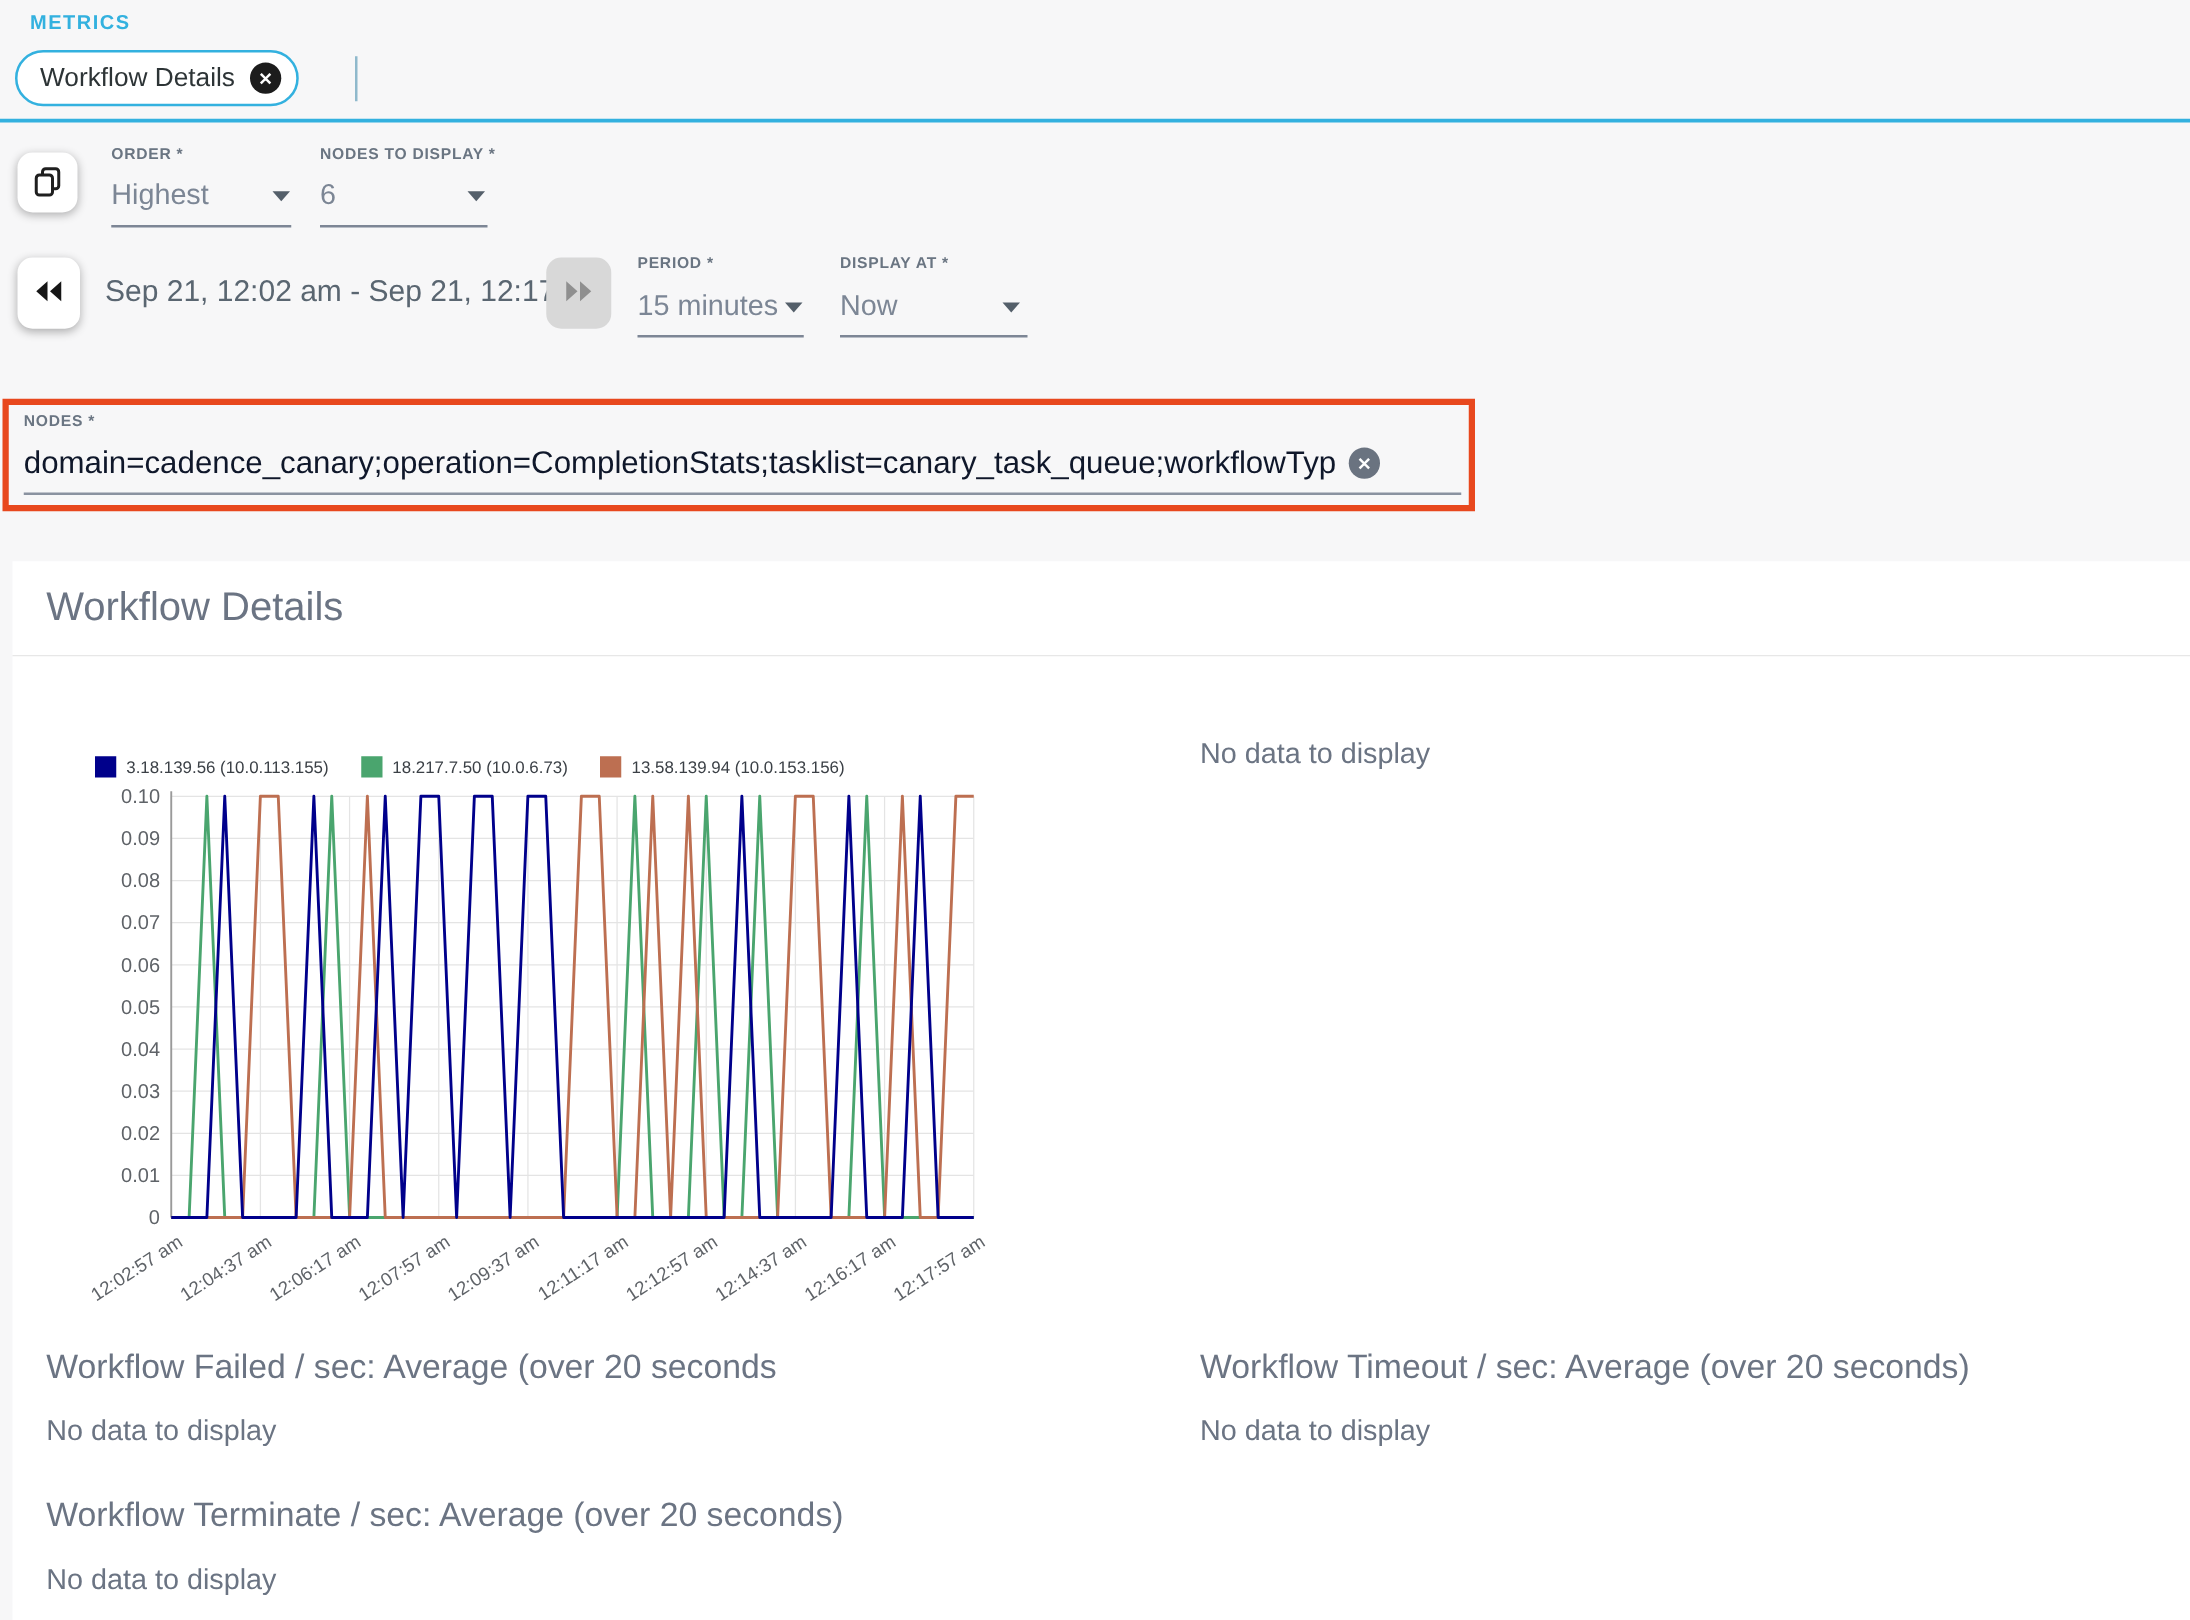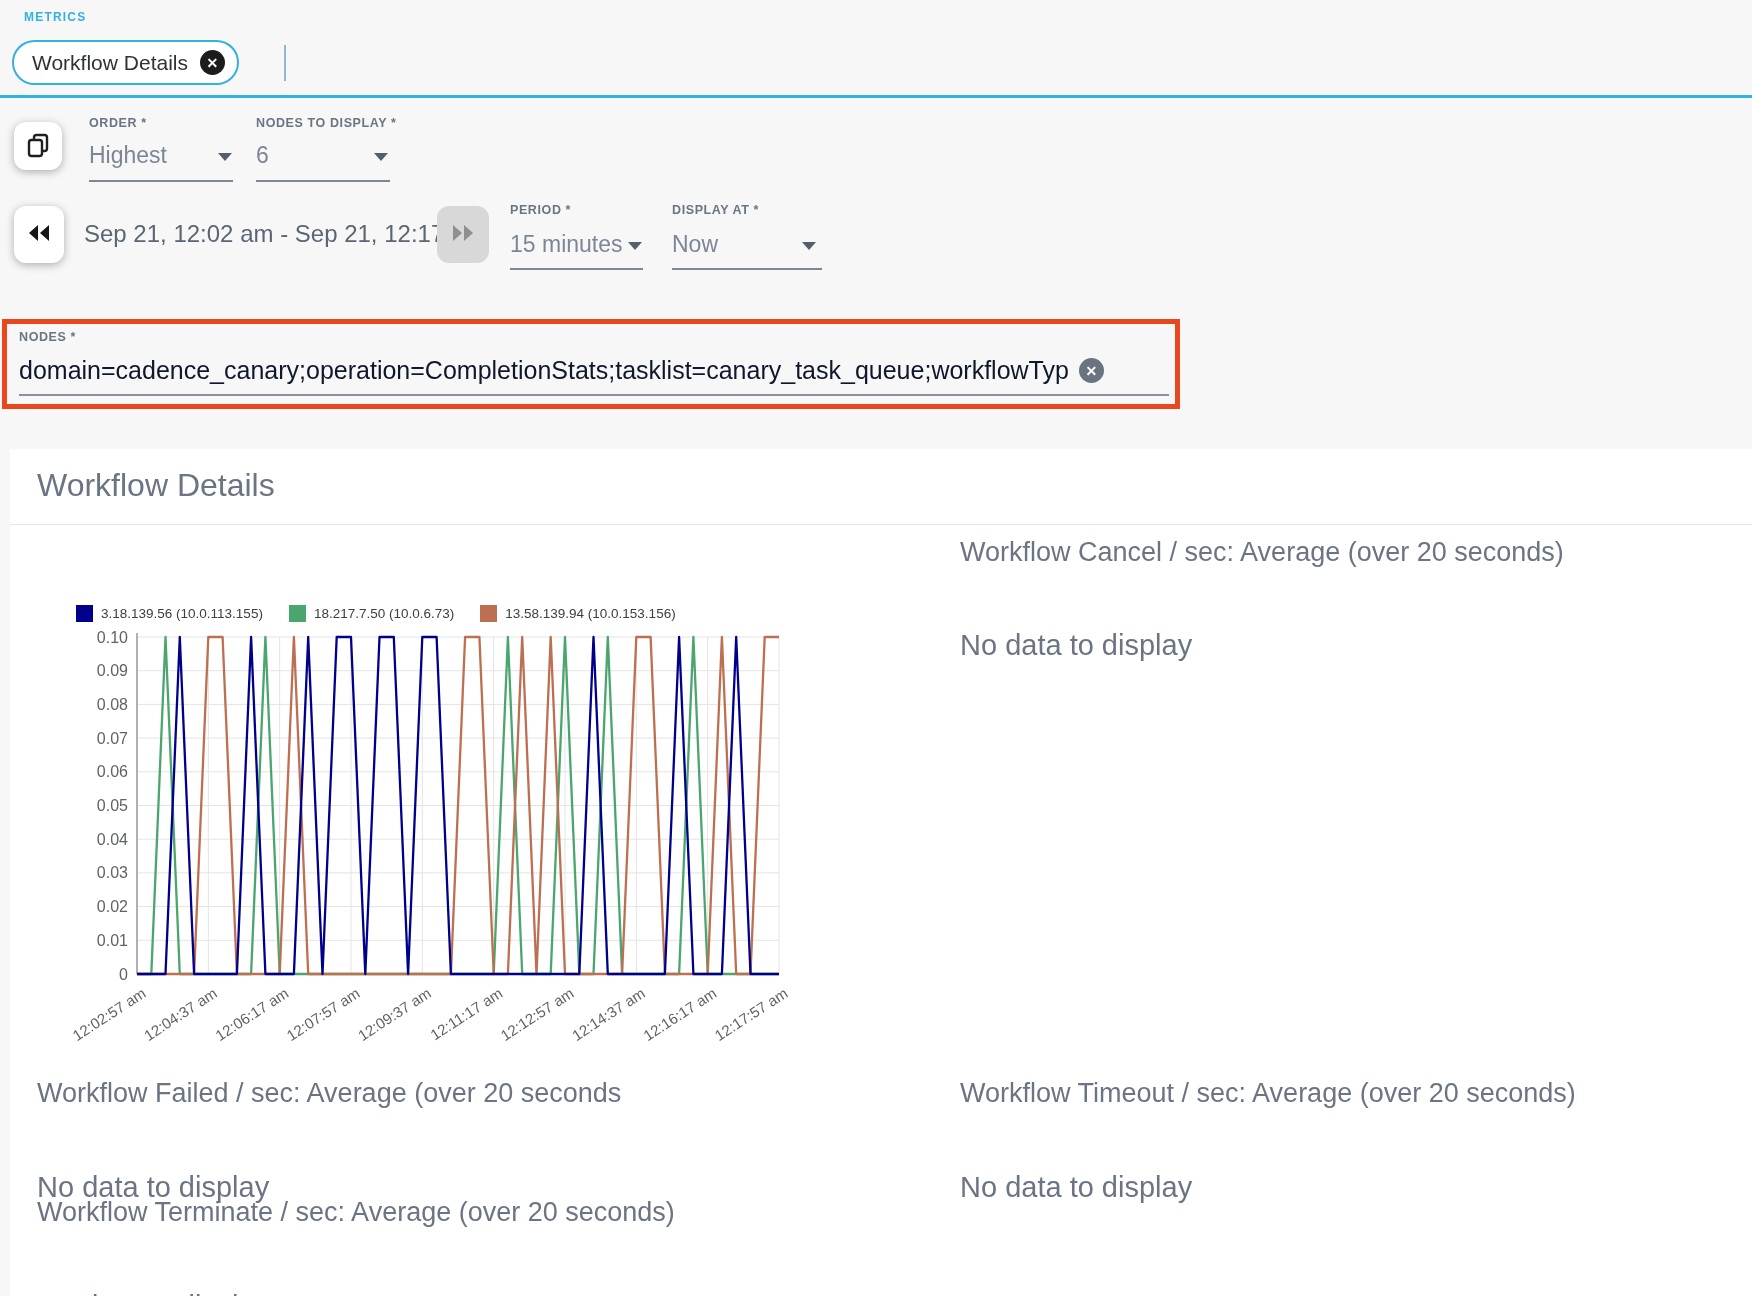--- a/index.html
+++ b/index.html
@@ -2,21 +2,21 @@
 <html style="--accent: #33b1df; --annotation: #e8481e; --heading: #6b7483; --label: #6a7582; --value: #7c8695; --dark: #2d3436; --axis_text: #5f6368; --grid: #e4e4e4; --axis_line: #9a9a9a;"><head>
 <meta charset="utf-8">
 <style>
   html,body{margin:0;padding:0;background:#f7f7f8;}
   *{box-sizing:border-box;font-family:"Liberation Sans", sans-serif;}
   .screen{position:relative;width:1752px;height:1296px;background:#f7f7f8;overflow:hidden;}
 
   .abs{position:absolute;}
 
   
-  .section-label{font-size:12px;font-weight:bold;letter-spacing:1.2px;color:var(--accent);}
+  .section-label{font-size:16px;font-weight:bold;letter-spacing:1.2px;color:var(--accent);}
   .chip{display:flex;align-items:center;gap:12px;height:45px;padding:0 12px 0 18px;
         border:2.5px solid var(--accent);border-radius:24px;background:#fff;cursor:pointer;}
   .chip-label{font-size:21px;color:var(--dark);}
   .circle-x{width:25px;height:25px;border-radius:50%;background:#1c1c1c;color:#fff;
             display:flex;align-items:center;justify-content:center;font-size:14px;font-weight:bold;cursor:pointer;}
   .metrics-input{border:none;outline:none;background:transparent;font-size:26px;font-weight:300;color:#555;width:900px;}
   .metrics-input::placeholder{color:#b9bdc1;font-weight:300;}
   .caret-line{width:2px;height:36px;background:#8fb9cc;}
   .accent-rule{height:2.5px;background:var(--accent);width:1752px;}
 
@@ -37,21 +37,21 @@
   .tags-text{font-size:25px;color:#0f172a;white-space:nowrap;}
   .clear-x{width:25px;height:25px;border-radius:50%;background:#6a7380;color:#fff;flex:0 0 25px;
            display:flex;align-items:center;justify-content:center;font-size:14px;font-weight:bold;cursor:pointer;}
   .tags-underline{height:2px;background:#8a92a0;}
 
   
   .card{background:#ffffff;}
   .panel-title{font-size:32px;color:var(--heading);}
   .divider{height:1px;background:#e7e7e7;}
   .ctitle{font-size:27px;color:var(--heading);white-space:nowrap;}
-  .empty{font-size:29px;color:var(--heading);margin-top:40px;}
+  .empty{font-size:23px;color:var(--heading);}
 
   
   .legend{display:flex;align-items:center;gap:26px;}
   .legend-item{display:flex;align-items:center;gap:8px;}
   .swatch{width:17px;height:17px;}
   .legend-label{font-size:13.5px;color:#3b4046;}
 </style>
 </head>
 <body>
 
@@ -190,21 +190,20 @@
         <line x1="647.6666666666666" y1="9" x2="647.6666666666666" y2="346" stroke="#e4e4e4" stroke-width="1"></line>
         <text x="657.6666666666666" y="368" text-anchor="end" font-size="15" fill="#5f6368" transform="rotate(-33 657.6666666666666 368)">12:16:17 am</text>
         <line x1="719" y1="9" x2="719" y2="346" stroke="#e4e4e4" stroke-width="1"></line>
         <text x="729" y="368" text-anchor="end" font-size="15" fill="#5f6368" transform="rotate(-33 729 368)">12:17:57 am</text>
         <line x1="77" y1="5" x2="77" y2="346" stroke="#9a9a9a" stroke-width="1.5"></line>
         <polyline points="77.0,346.0 91.3,346.0 105.5,9.0 119.8,346.0 134.1,346.0 148.3,346.0 162.6,346.0 176.9,346.0 191.1,346.0 205.4,9.0 219.7,346.0 233.9,346.0 248.2,346.0 262.5,346.0 276.7,346.0 291.0,346.0 305.3,346.0 319.5,346.0 333.8,346.0 348.1,346.0 362.3,346.0 376.6,346.0 390.9,346.0 405.1,346.0 419.4,346.0 433.7,346.0 447.9,9.0 462.2,346.0 476.5,346.0 490.7,346.0 505.0,9.0 519.3,346.0 533.5,346.0 547.8,9.0 562.1,346.0 576.3,346.0 590.6,346.0 604.9,346.0 619.1,346.0 633.4,9.0 647.7,346.0 661.9,346.0 676.2,346.0 690.5,346.0 704.7,346.0 719.0,346.0" fill="none" stroke="#4aa56e" stroke-width="2.3" stroke-linejoin="round"></polyline>
         <polyline points="77.0,346.0 91.3,346.0 105.5,346.0 119.8,346.0 134.1,346.0 148.3,9.0 162.6,9.0 176.9,346.0 191.1,346.0 205.4,346.0 219.7,346.0 233.9,9.0 248.2,346.0 262.5,346.0 276.7,346.0 291.0,346.0 305.3,346.0 319.5,346.0 333.8,346.0 348.1,346.0 362.3,346.0 376.6,346.0 390.9,346.0 405.1,9.0 419.4,9.0 433.7,346.0 447.9,346.0 462.2,9.0 476.5,346.0 490.7,9.0 505.0,346.0 519.3,346.0 533.5,346.0 547.8,346.0 562.1,346.0 576.3,9.0 590.6,9.0 604.9,346.0 619.1,346.0 633.4,346.0 647.7,346.0 661.9,9.0 676.2,346.0 690.5,346.0 704.7,9.0 719.0,9.0" fill="none" stroke="#bd6f51" stroke-width="2.3" stroke-linejoin="round"></polyline>
         <polyline points="77.0,346.0 91.3,346.0 105.5,346.0 119.8,9.0 134.1,346.0 148.3,346.0 162.6,346.0 176.9,346.0 191.1,9.0 205.4,346.0 219.7,346.0 233.9,346.0 248.2,9.0 262.5,346.0 276.7,9.0 291.0,9.0 305.3,346.0 319.5,9.0 333.8,9.0 348.1,346.0 362.3,9.0 376.6,9.0 390.9,346.0 405.1,346.0 419.4,346.0 433.7,346.0 447.9,346.0 462.2,346.0 476.5,346.0 490.7,346.0 505.0,346.0 519.3,346.0 533.5,9.0 547.8,346.0 562.1,346.0 576.3,346.0 590.6,346.0 604.9,346.0 619.1,9.0 633.4,346.0 647.7,346.0 661.9,346.0 676.2,9.0 690.5,346.0 704.7,346.0 719.0,346.0" fill="none" stroke="#00008b" stroke-width="2.3" stroke-linejoin="round"></polyline>
       </svg>
 
-    <div class="abs ctitle" style="left:950px;top:88px;">Workflow Cancel / sec: Average (over 20 seconds)</div>
     <div class="abs empty" style="left:950px;top:140px;">No data to display</div>
 
     <div class="abs ctitle" style="left:27px;top:629px;">Workflow Failed / sec: Average (over 20 seconds</div>
     <div class="abs empty" style="left:27px;top:682px;">No data to display</div>
 
     <div class="abs ctitle" style="left:950px;top:629px;">Workflow Timeout / sec: Average (over 20 seconds)</div>
     <div class="abs empty" style="left:950px;top:682px;">No data to display</div>
 
     <div class="abs ctitle" style="left:27px;top:748px;">Workflow Terminate / sec: Average (over 20 seconds)</div>
     <div class="abs empty" style="left:27px;top:801px;">No data to display</div>

